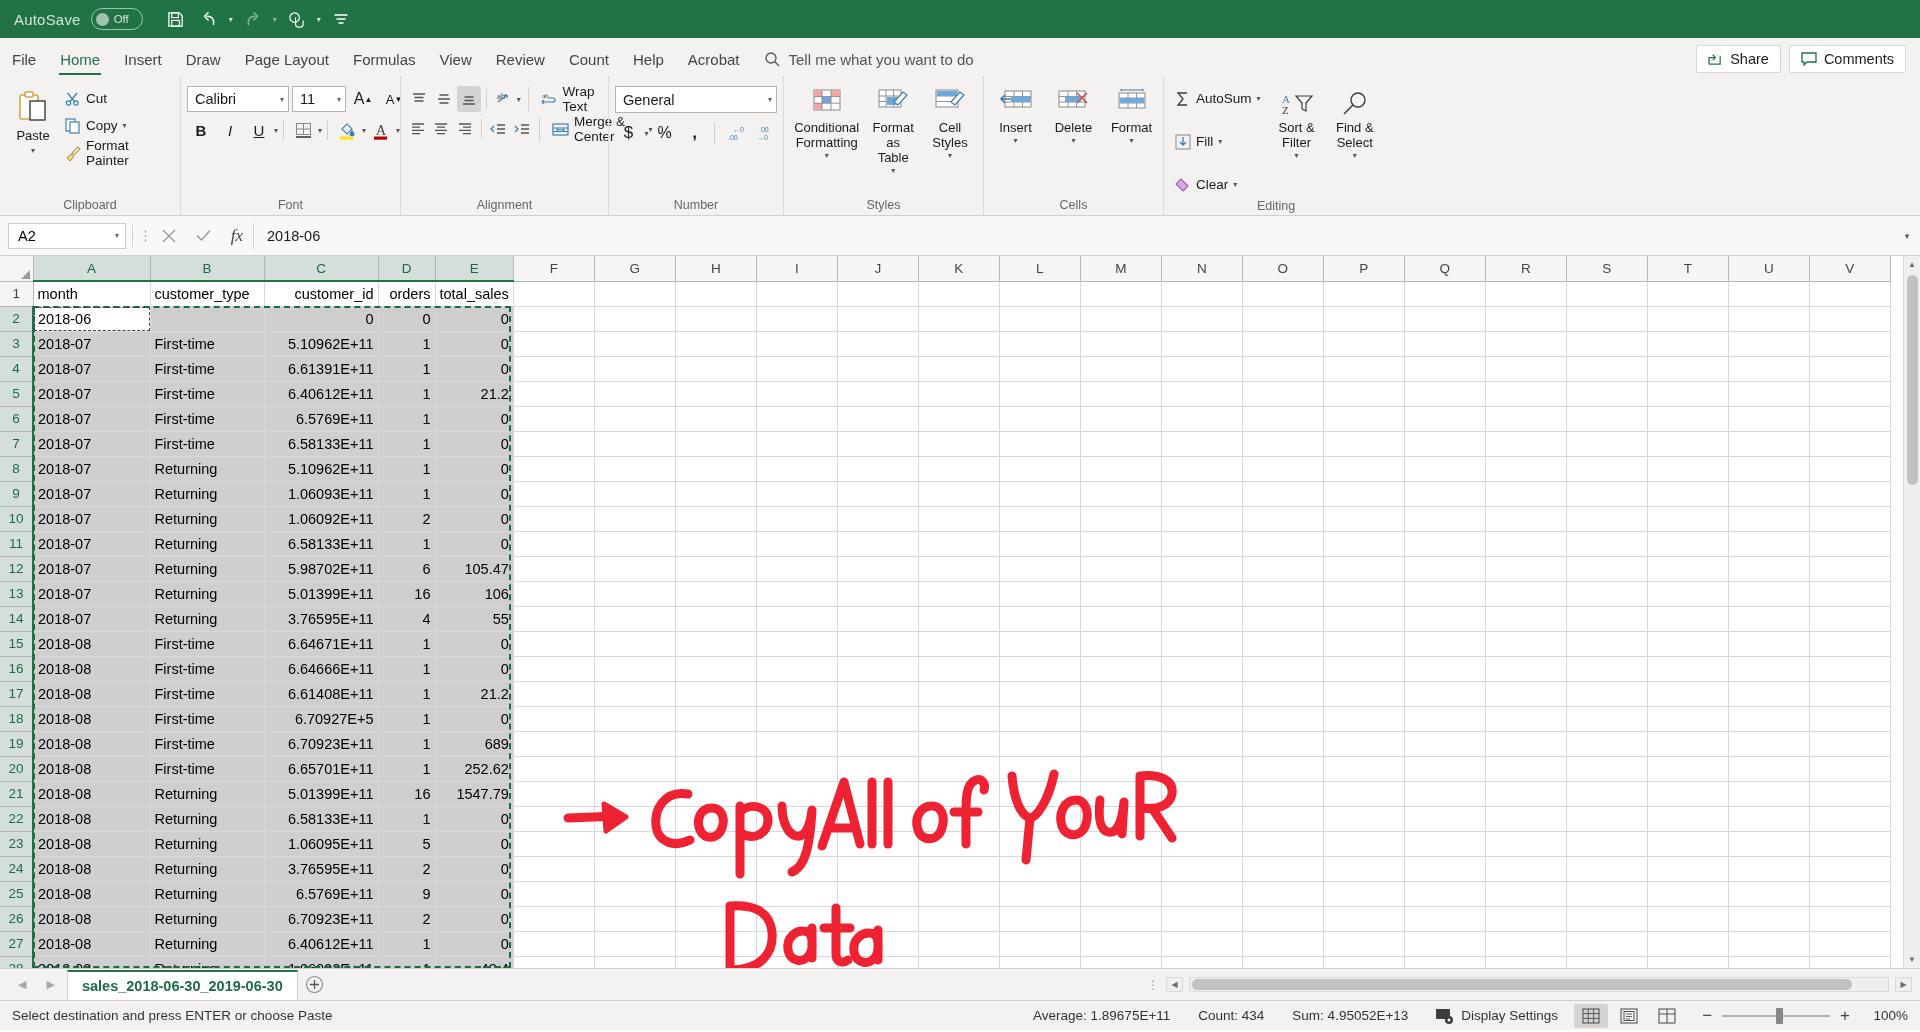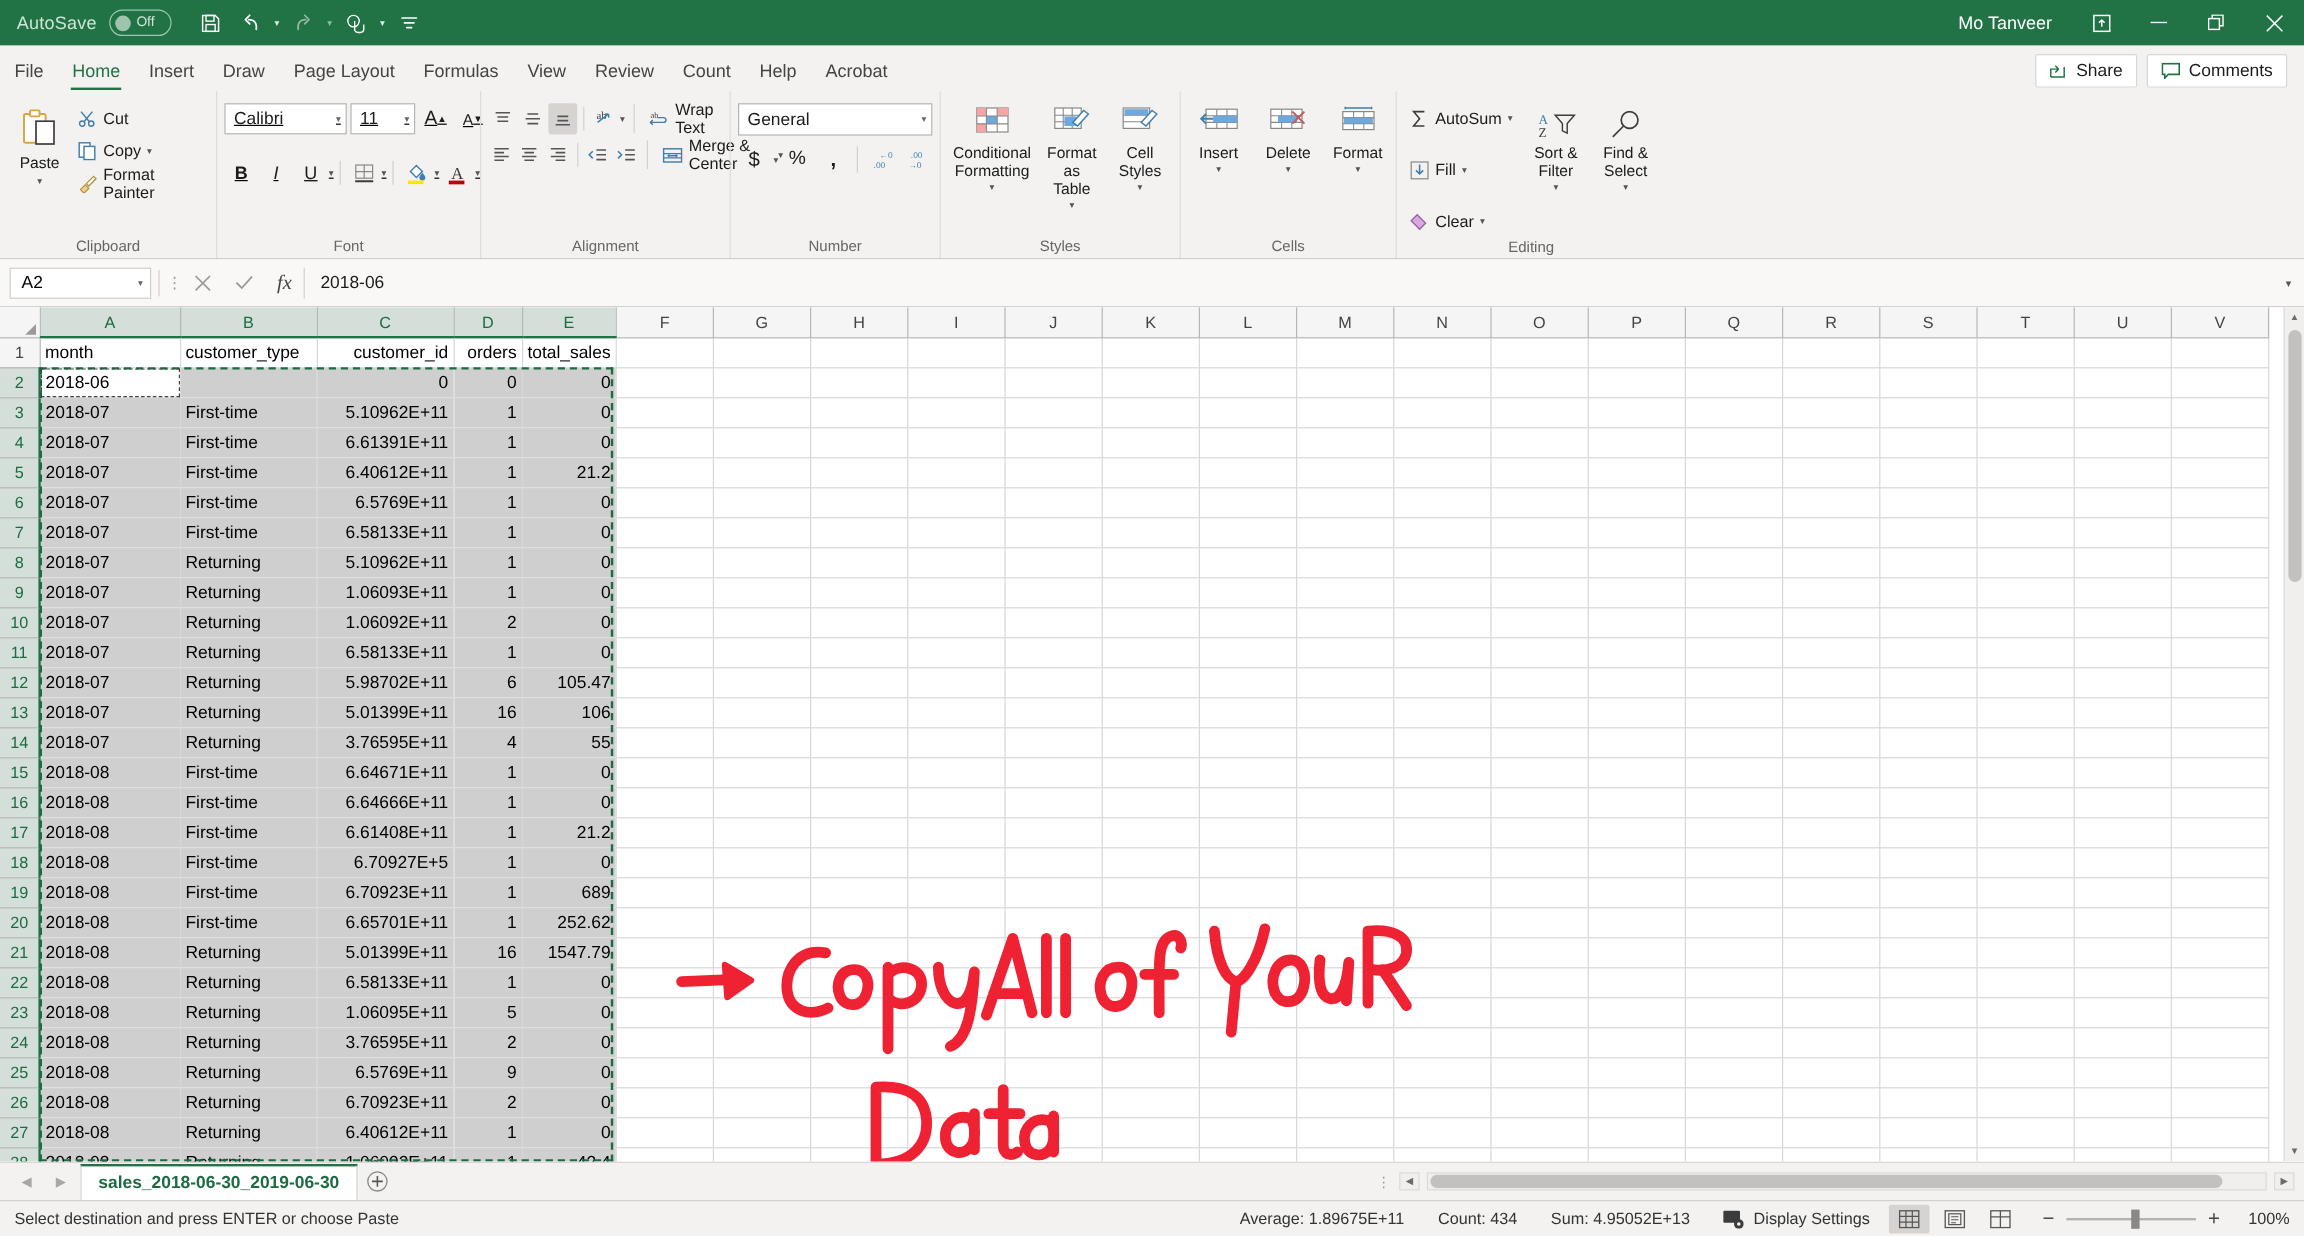--- a/index.html
+++ b/index.html
@@ -224,59 +224,43 @@
           </svg>
       </span>
       <span class="caret">▾</span>
       <span class="qat-btn">
         <svg width="16" height="14" viewBox="0 0 16 14">
             <path d="M2 3h12M4 7h8M6 11h4" stroke="#fff" stroke-width="1.4" stroke-linecap="round"></path>
           </svg>
       </span>
     </span>
   </div>
-  <div class="tb-right">
-    <span class="user">Mo Tanveer</span>
-    <span class="winbtn">
-      <svg width="17" height="17" viewBox="0 0 18 18">
-          <rect x="2" y="2" width="14" height="14" fill="none" stroke="#fff" stroke-width="1.3"></rect>
-          <path d="M9 12V6M6.5 8.5L9 6l2.5 2.5" fill="none" stroke="#fff" stroke-width="1.3"></path>
-        </svg>
-    </span>
-    <span class="winbtn">
-      <svg width="14" height="2" viewBox="0 0 14 2">
-          <rect width="14" height="1.3" fill="#fff"></rect>
-        </svg>
-    </span>
-    <span class="winbtn">
-      <svg width="14" height="14" viewBox="0 0 14 14">
-          <rect x="0.5" y="3.5" width="9" height="9" fill="none" stroke="#fff" stroke-width="1.2"></rect>
-          <path d="M3.5 3.5v-3h9v9h-3" fill="none" stroke="#fff" stroke-width="1.2"></path>
-        </svg>
-    </span>
-    <span class="winbtn close">
-      <svg width="15" height="15" viewBox="0 0 15 15">
-          <path d="M1 1l13 13M14 1L1 14" stroke="#fff" stroke-width="1.3"></path>
-        </svg>
-    </span>
-  </div>
 </div>
 
 <div class="tabbar">
   <div class="tab">File</div>
   <div class="tab active">Home</div>
   <div class="tab">Insert</div>
   <div class="tab">Draw</div>
   <div class="tab">Page Layout</div>
   <div class="tab">Formulas</div>
   <div class="tab">View</div>
   <div class="tab">Review</div>
   <div class="tab">Count</div>
   <div class="tab">Help</div>
   <div class="tab">Acrobat</div>
+  <div class="tellme">
+    <span class="icon">
+      <svg width="16" height="16" viewBox="0 0 16 16">
+          <circle cx="7" cy="7" r="5" fill="none" stroke="#555" stroke-width="1.3"></circle>
+          <path d="M10.8 10.8L15 15" stroke="#555" stroke-width="1.3"></path>
+        </svg>
+    </span>
+    <span>Tell me what you want to do</span>
+  </div>
   <div class="tab-right">
     <div class="sharebtn">
       <span class="icon">
         <svg width="15" height="14" viewBox="0 0 16 15">
             <path d="M1 13V6h7M8 6l-3-3M8 6L5 9" fill="none" stroke="#217346" stroke-width="1.3"></path>
             <path d="M1 13h12V4" fill="none" stroke="#217346" stroke-width="1.3"></path>
           </svg>
       </span>
       <span>Share</span>
     </div>
@@ -333,21 +317,21 @@
               </svg>
           </span>
           <span>Format Painter</span>
         </div>
       </div>
     </div>
     <div class="group-name">Clipboard</div>
   </div>
 
   <div class="group" style="width:220px">
-    <div class="group-body" style="flex-direction:column;gap:19px;padding-top:6px;text-decoration:underline;">
+    <div class="group-body" style="flex-direction:column;gap:5px;padding-top:6px;">
       <div class="fontbox">
         <div class="combo" style="width:102px">
           <span>Calibri</span>
           <span class="c-caret">▾</span>
         </div>
         <div class="combo" style="width:54px">
           <span>11</span>
           <span class="c-caret">▾</span>
         </div>
         <div class="fbtn">

